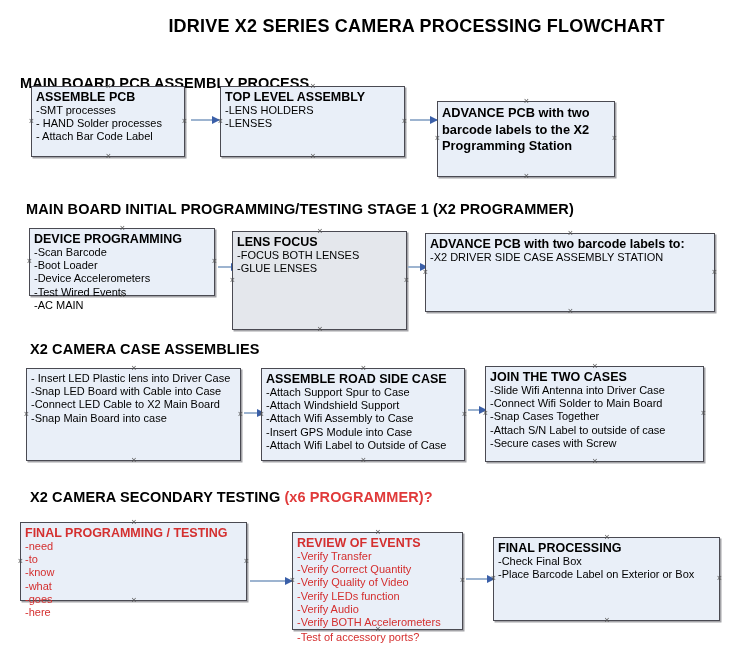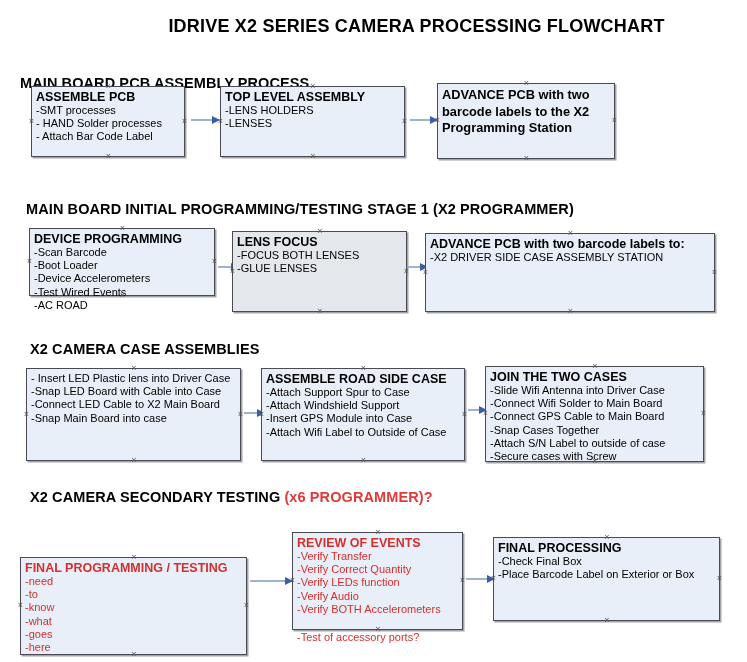--- a/index.html
+++ b/index.html
@@ -94,52 +94,52 @@
     <div class="bx-line">-LENSES</div>
   </div>
   <span class="handle" style="left:50%;top:-4px;margin-left:-3px;"></span>
   <span class="handle" style="left:50%;bottom:-4px;margin-left:-3px;"></span>
   <span class="handle" style="left:-4px;top:50%;margin-top:-4px;"></span>
   <span class="handle" style="right:-4px;top:50%;margin-top:-4px;"></span>
 </div>
 
 <div class="conn" style="left:410px;top:119px;width:27px;"></div>
 
-<div class="pbox" style="left:437px;top:83px;width:178px;height:76px;">
+<div class="pbox" style="left:437px;top:101px;width:178px;height:76px;">
   <div class="inner">
     <div class="bx-title big wrap" style="width:160px;">ADVANCE PCB with two barcode labels to the  X2 Programming Station</div>
   </div>
   <span class="handle" style="left:50%;top:-4px;margin-left:-3px;"></span>
   <span class="handle" style="left:50%;bottom:-4px;margin-left:-3px;"></span>
   <span class="handle" style="left:-4px;top:50%;margin-top:-4px;"></span>
   <span class="handle" style="right:-4px;top:50%;margin-top:-4px;"></span>
 </div>
 
 <div class="section-head" style="left:26px;top:201px;">
   <span>MAIN BOARD INITIAL PROGRAMMING/TESTING STAGE 1 (X2 PROGRAMMER)</span>
 </div>
 
 <div class="pbox" style="left:29px;top:228px;width:186px;height:68px;">
   <div class="inner">
     <div class="bx-title">DEVICE PROGRAMMING</div>
     <div class="bx-line">-Scan Barcode</div>
     <div class="bx-line">-Boot Loader</div>
     <div class="bx-line">-Device Accelerometers</div>
     <div class="bx-line">-Test Wired Events</div>
-    <div class="bx-line">-AC ROAD</div>
+    <div class="bx-line">-AC MAIN</div>
   </div>
   <span class="handle" style="left:50%;top:-4px;margin-left:-3px;"></span>
   <span class="handle" style="left:50%;bottom:-4px;margin-left:-3px;"></span>
   <span class="handle" style="left:-4px;top:50%;margin-top:-4px;"></span>
   <span class="handle" style="right:-4px;top:50%;margin-top:-4px;"></span>
 </div>
 
 <div class="conn" style="left:218px;top:266px;width:20px;"></div>
 
-<div class="pbox gray" style="left:232px;top:231px;width:175px;height:81px;">
+<div class="pbox gray" style="left:232px;top:231px;width:175px;height:99px;">
   <div class="inner">
     <div class="bx-title">LENS FOCUS</div>
     <div class="bx-line">-FOCUS BOTH LENSES</div>
     <div class="bx-line">-GLUE LENSES</div>
   </div>
   <span class="handle" style="left:50%;top:-4px;margin-left:-3px;"></span>
   <span class="handle" style="left:50%;bottom:-4px;margin-left:-3px;"></span>
   <span class="handle" style="left:-4px;top:50%;margin-top:-4px;"></span>
   <span class="handle" style="right:-4px;top:50%;margin-top:-4px;"></span>
 </div>
@@ -174,52 +174,52 @@
   <span class="handle" style="right:-4px;top:50%;margin-top:-4px;"></span>
 </div>
 
 <div class="conn" style="left:244px;top:412px;width:20px;"></div>
 
 <div class="pbox" style="left:261px;top:368px;width:204px;height:93px;">
   <div class="inner">
     <div class="bx-title">ASSEMBLE ROAD SIDE CASE</div>
     <div class="bx-line">-Attach Support Spur to Case</div>
     <div class="bx-line">-Attach Windshield Support</div>
+    <div class="bx-line">-Attach Wifi Assembly to Case</div>
     <div class="bx-line">-Insert GPS Module into Case</div>
     <div class="bx-line">-Attach Wifi Label to Outside of Case</div>
   </div>
   <span class="handle" style="left:50%;top:-4px;margin-left:-3px;"></span>
   <span class="handle" style="left:50%;bottom:-4px;margin-left:-3px;"></span>
   <span class="handle" style="left:-4px;top:50%;margin-top:-4px;"></span>
   <span class="handle" style="right:-4px;top:50%;margin-top:-4px;"></span>
 </div>
 
 <div class="conn" style="left:468px;top:409px;width:18px;"></div>
 
 <div class="pbox" style="left:485px;top:366px;width:219px;height:96px;">
   <div class="inner">
     <div class="bx-title">JOIN THE TWO CASES</div>
     <div class="bx-line">-Slide Wifi Antenna into Driver Case</div>
     <div class="bx-line">-Connect Wifi Solder to Main Board</div>
-    <div class="bx-line">-Connect GPS Cable to Main Board</div>
     <div class="bx-line">-Snap Cases Together</div>
     <div class="bx-line">-Attach S/N Label to outside of case</div>
     <div class="bx-line">-Secure cases with Screw</div>
   </div>
   <span class="handle" style="left:50%;top:-4px;margin-left:-3px;"></span>
   <span class="handle" style="left:50%;bottom:-4px;margin-left:-3px;"></span>
   <span class="handle" style="left:-4px;top:50%;margin-top:-4px;"></span>
   <span class="handle" style="right:-4px;top:50%;margin-top:-4px;"></span>
 </div>
 
 <div class="section-head" style="left:30px;top:489px;">
   <span>X2 CAMERA SECONDARY TESTING </span><span class="accent">(x6 PROGRAMMER)?</span>
 </div>
 
-<div class="pbox red" style="left:20px;top:557px;width:227px;height:98px;">
+<div class="pbox red" style="left:20px;top:522px;width:227px;height:79px;">
   <div class="inner">
     <div class="bx-title">FINAL PROGRAMMING / TESTING</div>
     <div class="bx-line">-need</div>
     <div class="bx-line">-to</div>
     <div class="bx-line">-know</div>
     <div class="bx-line">-what</div>
     <div class="bx-line">-goes</div>
     <div class="bx-line">-here</div>
   </div>
   <span class="handle" style="left:50%;top:-4px;margin-left:-3px;"></span>
@@ -228,20 +228,21 @@
   <span class="handle" style="right:-4px;top:50%;margin-top:-4px;"></span>
 </div>
 
 <div class="conn" style="left:250px;top:580px;width:42px;"></div>
 
 <div class="pbox red" style="left:292px;top:532px;width:171px;height:98px;">
   <div class="inner">
     <div class="bx-title">REVIEW OF EVENTS</div>
     <div class="bx-line">-Verify Transfer</div>
     <div class="bx-line">-Verify Correct Quantity</div>
+    <div class="bx-line">-Verify Quality of Video</div>
     <div class="bx-line">-Verify LEDs function</div>
     <div class="bx-line">-Verify Audio</div>
     <div class="bx-line">-Verify BOTH Accelerometers</div>
   </div>
   <div class="bx-line overflow" style="top:98px;color:#d42f2f;">-Test of accessory ports?</div>
   <span class="handle" style="left:50%;top:-4px;margin-left:-3px;"></span>
   <span class="handle" style="left:50%;bottom:-4px;margin-left:-3px;"></span>
   <span class="handle" style="left:-4px;top:50%;margin-top:-4px;"></span>
   <span class="handle" style="right:-4px;top:50%;margin-top:-4px;"></span>
 </div>

